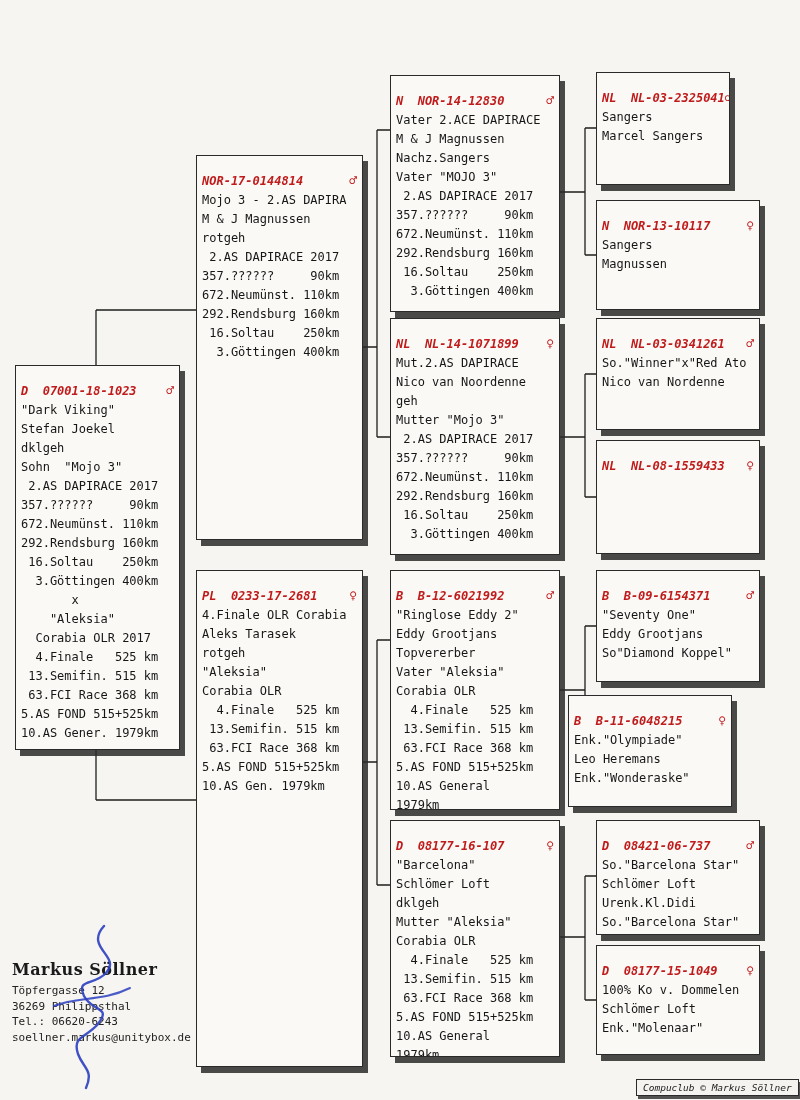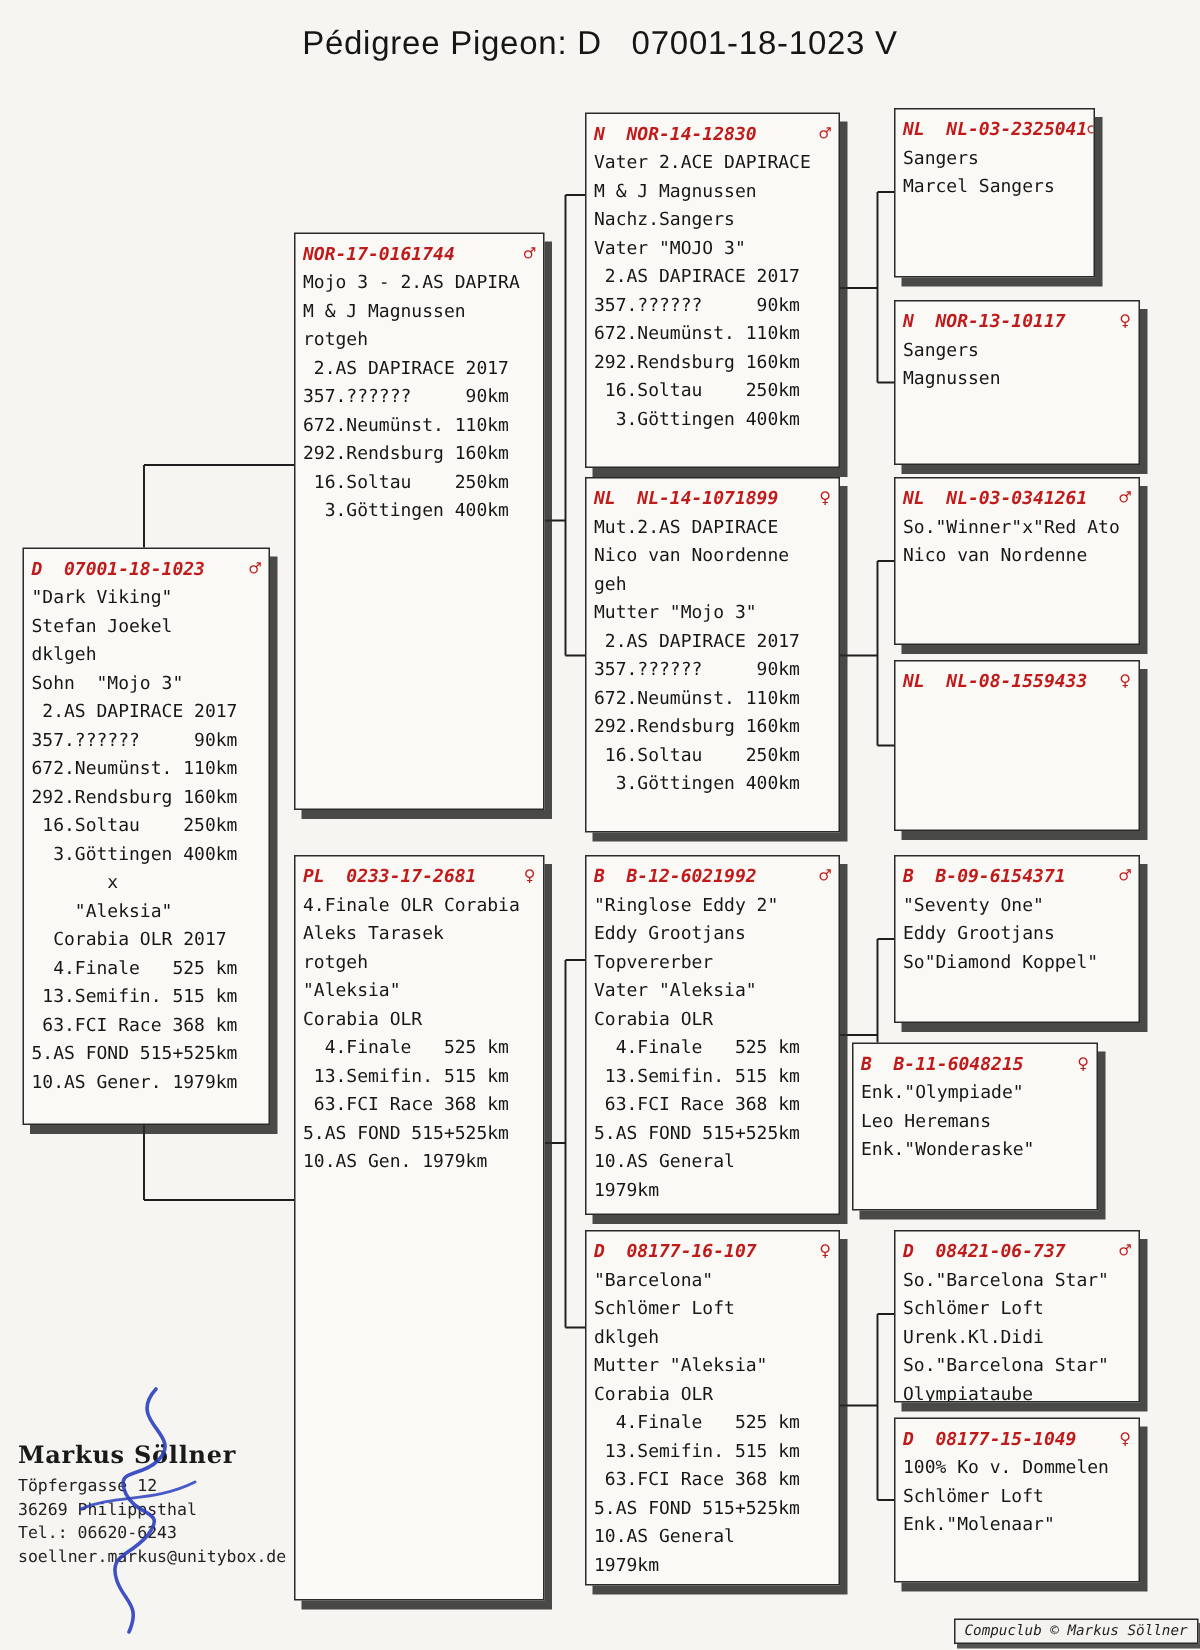--- a/index.html
+++ b/index.html
@@ -11,21 +11,21 @@
   .title{
     position:absolute;top:16px;left:0;width:100%;text-align:center;
     font-family:"Liberation Sans",sans-serif;font-size:22px;color:#161616;
     white-space:pre;letter-spacing:.5px;
   }
   svg.connectors{position:absolute;left:0;top:0;z-index:0;}
   .box{
     position:absolute;z-index:1;box-sizing:border-box;
     background:#faf9f6;border:1px solid #2a2a2a;
     box-shadow:5px 6px 0 rgba(42,42,42,.85);
-    padding:4px 5px;overflow:hidden;
+    padding:16px 5px;overflow:hidden;
   }
   .hdr{
     display:flex;justify-content:space-between;align-items:baseline;
     height:18px;line-height:18px;margin-bottom:1px;
     color:#c01b1b;font-style:italic;font-weight:bold;font-size:12px;white-space:pre;
   }
   .hdr .sex{font-style:normal;font-size:13px;}
   .pline{white-space:pre;font-size:12px;line-height:19px;color:#161616;}
   .footer{position:absolute;left:12px;top:960px;z-index:1;}
   .owner-name{
@@ -38,21 +38,20 @@
     position:absolute;left:636px;top:1056px;z-index:1;
     background:#f4f3ef;border:1px solid #2a2a2a;box-shadow:2px 3px 0 rgba(42,42,42,.8);
     font-size:9.5px;font-style:italic;padding:2px 6px;white-space:pre;color:#222;margin-top:23px;
   }
 </style>
 </head>
 <body>
 
 <div class="page">
 
-  <div class="title">Pédigree Pigeon: D   07001-18-1023 V</div>
 
   <svg class="connectors" width="800" height="1100">
     <path d="M96 310 H196 M96 800 H196 M96 310 V800
              M363 347 H377 M377 130 V437 M377 130 H390 M377 437 H390
              M363 762 H377 M377 640 V885 M377 640 H390 M377 885 H390
              M560 192 H585 M585 128 V255 M585 128 H596 M585 255 H596
              M560 437 H585 M585 374 V497 M585 374 H596 M585 497 H596
              M560 690 H585 M585 626 V751 M585 626 H596 M585 751 H596
              M560 937 H585 M585 876 V1000 M585 876 H596 M585 1000 H596" stroke="#1e1e1e" stroke-width="1.3" fill="none"></path>
   </svg>
@@ -79,21 +78,21 @@
         <div class="pline">  4.Finale   525 km</div>
         <div class="pline"> 13.Semifin. 515 km</div>
         <div class="pline"> 63.FCI Race 368 km</div>
         <div class="pline">5.AS FOND 515+525km</div>
         <div class="pline">10.AS Gener. 1979km</div>
       </div>
   </div>
 
   <div class="box" style="left:196px;top:155px;width:167px;height:385px">
     <div class="hdr">
-      <span>NOR-17-0161744</span>
+      <span>NOR-17-0144814</span>
       <span class="sex">♂</span>
     </div>
     <div class="body">
         <div class="pline">Mojo 3 - 2.AS DAPIRA</div>
         <div class="pline">M &amp; J Magnussen</div>
         <div class="pline">rotgeh</div>
         <div class="pline"> 2.AS DAPIRACE 2017</div>
         <div class="pline">357.??????     90km</div>
         <div class="pline">672.Neumünst. 110km</div>
         <div class="pline">292.Rendsburg 160km</div>

